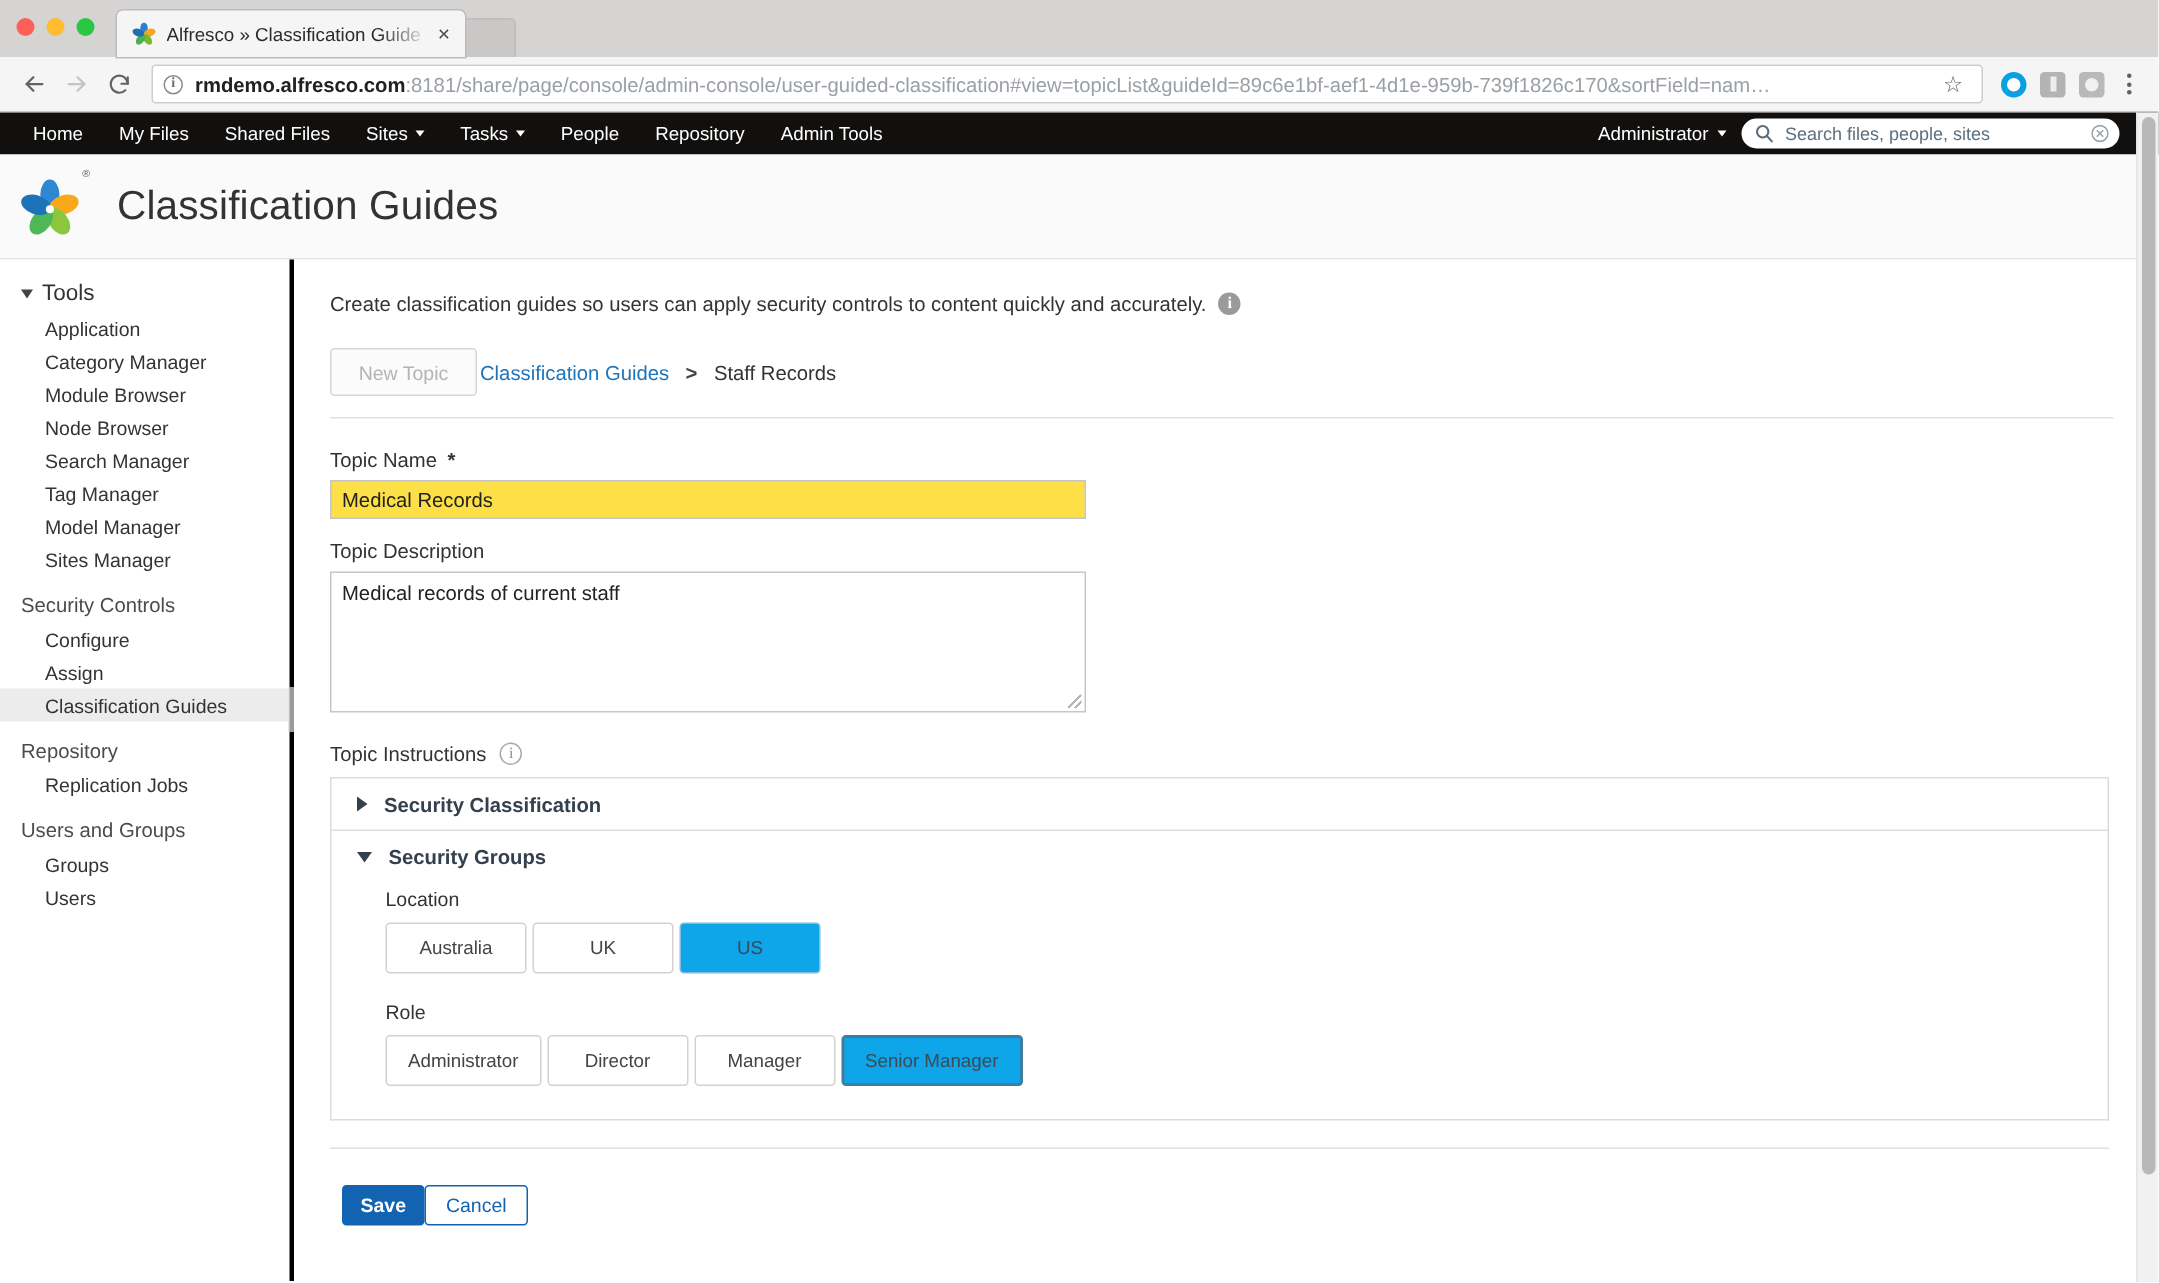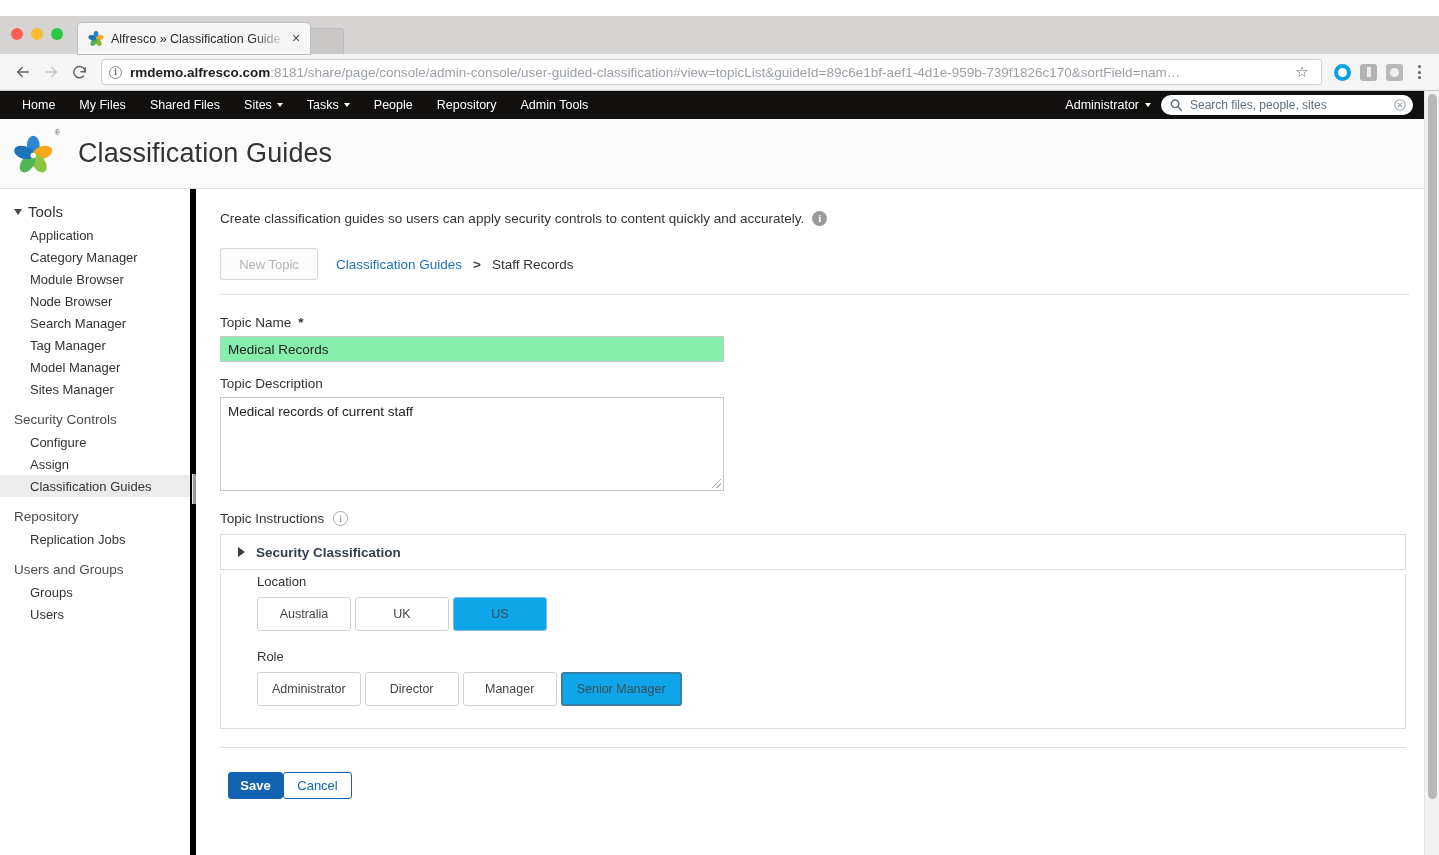--- a/index.html
+++ b/index.html
@@ -5,21 +5,21 @@
   * { box-sizing: border-box; }
   html, body {
     margin: 0; padding: 0;
     width: 1439px; height: 855px;
     font-family: "Liberation Sans", sans-serif;
     background: #ffffff;
     overflow: hidden;
   }
 
   
-  #browser-chrome { width: 1439px; margin-top: 16px; }
+  #browser-chrome { width: 1439px; }
   .tabstrip {
     height: 38px;
     background: #d6d3d3;
     position: relative;
     display: flex;
     align-items: flex-end;
   }
   .traffic {
     position: absolute; left: 11px; top: 12px;
     display: flex; gap: 8px; align-items: center;
@@ -188,21 +188,21 @@
     font-size: 27px; color: #333333; font-weight: normal;
     margin-left: 20px; letter-spacing: .1px;
   }
 
   .body-row { display: flex; height: 681px; }
 
   
   .sidebar {
     width: 196px; flex: 0 0 196px;
     background: #ffffff;
-    border-right: 6px solid #000000;
+    border-right: 3px solid #000000;
     padding-top: 10px;
     position: relative;
   }
   .side-group {
     font-size: 13.5px; color: #4c4c4c;
     padding: 4px 0 4px 14px;
     display: flex; align-items: center; gap: 6px;
   }
   .side-group.bold { font-size: 15px; color: #333; }
   .tri-dn {
@@ -243,21 +243,21 @@
   }
   .info-outline {
     width: 15px; height: 15px; border-radius: 50%;
     border: 1px solid #aaaaaa; color: #8b8b8b;
     font-size: 10.5px; line-height: 13px; text-align: center;
     font-family: "Liberation Serif", serif;
     flex: 0 0 15px;
   }
 
   .crumbrow {
-    display: flex; align-items: center; gap: 18px;
+    display: flex; align-items: center; gap: 2px;
     margin-bottom: 14px;
   }
   .btn-newtopic {
     width: 98px; height: 32px;
     background: #fbfbfb;
     border: 1px solid #d5d5d5; border-radius: 3px;
     color: #b4b4b4; font-size: 13px;
     display: flex; align-items: center; justify-content: center;
   }
   .crumbs { display: flex; align-items: center; gap: 11px; font-size: 13.5px; }
@@ -270,21 +270,21 @@
   }
 
   .field-label {
     font-size: 13.5px; color: #333; margin-bottom: 6px;
     display: flex; align-items: center; gap: 7px;
   }
   .req { color: #333; font-weight: bold; }
   .text-input {
     width: 504px; height: 26px;
     border: 1px solid #c6c6c6;
-    background: #86efac;
+    background: #fde047;
     font-size: 13.5px; color: #222;
     padding: 0 7px;
     font-family: "Liberation Sans", sans-serif;
     display: flex; align-items: center;
   }
   .spacer12 { height: 14px; }
   .textarea {
     width: 504px; height: 94px;
     border: 1px solid #c6c6c6; background: #fff;
     font-size: 13.5px; color: #222;
@@ -587,20 +587,24 @@
       <div class="accordion">
 
         <div class="acc-panel">
           <div class="acc-head">
             <span class="tri-right"></span>
             <span>Security Classification</span>
           </div>
         </div>
 
         <div class="acc-panel">
+          <div class="acc-head">
+            <span class="tri-down"></span>
+            <span>Security Groups</span>
+          </div>
           <div class="acc-body">
 
             <div class="grp-label">Location</div>
             <div class="chip-row">
               <div class="chip">Australia</div>
               <div class="chip">UK</div>
               <div class="chip selected">US</div>
             </div>
 
             <div class="grp-label">Role</div>

